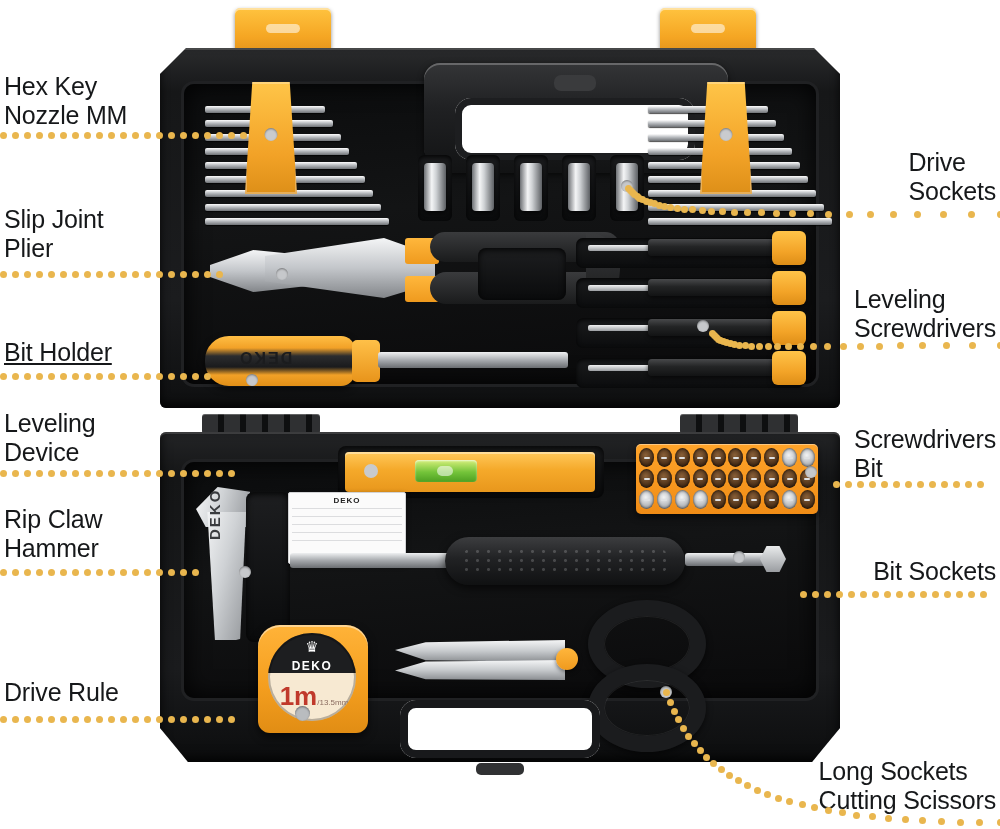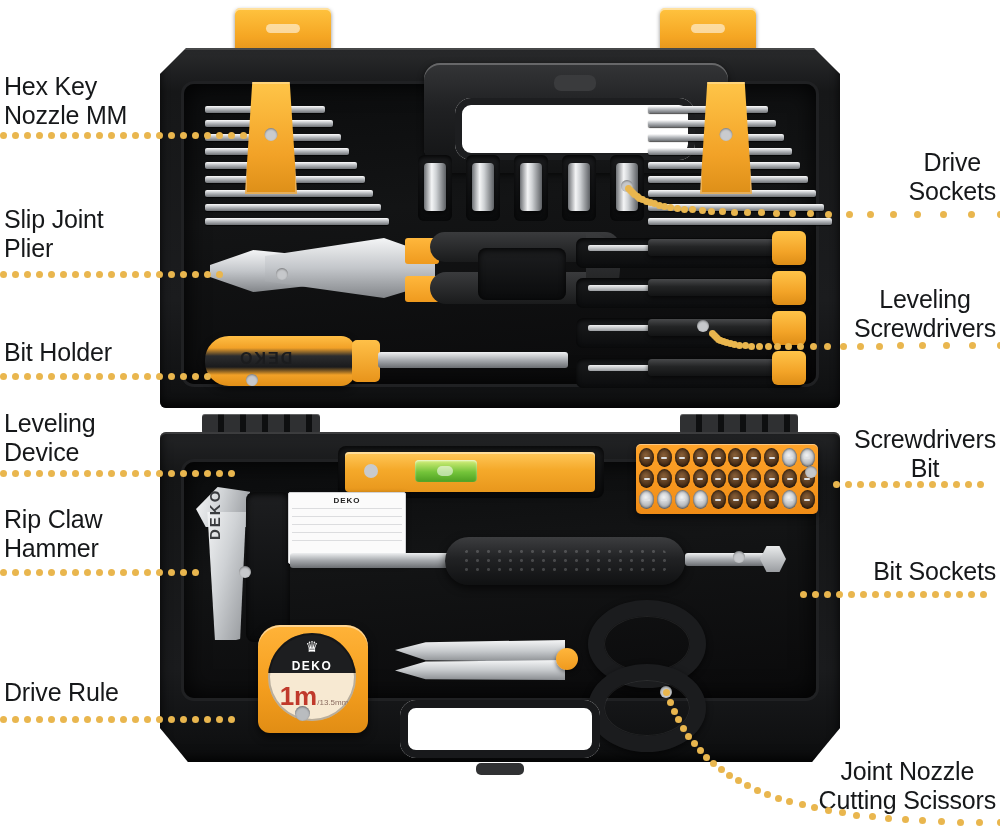--- a/index.html
+++ b/index.html
@@ -17,21 +17,21 @@
   .lbl{
     position:absolute;
     font-family:"Liberation Sans", sans-serif;
     font-size:25px;
     line-height:29px;
     color:#16181a;
     letter-spacing:-0.2px;
     white-space:pre-line;
   }
   .lbl.left{left:4px;text-align:left;}
-  .lbl.right{right:4px;text-align:center;}
+  .lbl.right{right:4px;text-align:left;}
 
   
   .leader{position:absolute;height:8px;}
   .leader i{
     position:absolute;top:0;
     width:7px;height:7px;border-radius:50%;
     background:#e9b64e;
   }
   .curve{position:absolute;pointer-events:none;}
   .curve i{position:absolute;width:7px;height:7px;border-radius:50%;background:#e9b64e;}
@@ -605,21 +605,21 @@
         <i style="left: 120px;"></i>
         <i style="left: 132px;"></i>
         <i style="left: 144px;"></i>
         <i style="left: 156px;"></i>
         <i style="left: 168px;"></i>
         <i style="left: 180px;"></i>
         <i style="left: 192px;"></i>
         <i style="left: 204px;"></i>
         <i style="left: 216px;"></i>
       </div>
-      <div class="lbl left" style="top: 338px;">Bit Holder</div>
+      <div class="lbl left" style="top: 338px; text-decoration: underline;">Bit Holder</div>
       <div class="leader" style="left: 0px; top: 373px; width: 218px;">
         <i style="left: 0px;"></i>
         <i style="left: 12px;"></i>
         <i style="left: 24px;"></i>
         <i style="left: 36px;"></i>
         <i style="left: 48px;"></i>
         <i style="left: 60px;"></i>
         <i style="left: 72px;"></i>
         <i style="left: 84px;"></i>
         <i style="left: 96px;"></i>
@@ -798,21 +798,21 @@
         <i style="left: 84px;"></i>
         <i style="left: 96px;"></i>
         <i style="left: 108px;"></i>
         <i style="left: 120px;"></i>
         <i style="left: 132px;"></i>
         <i style="left: 144px;"></i>
         <i style="left: 156px;"></i>
         <i style="left: 168px;"></i>
         <i style="left: 180px;"></i>
       </div>
-      <div class="lbl right" style="top: 757px;">Joint Nozzle
+      <div class="lbl right" style="top: 757px;">Long Sockets
 Cutting Scissors</div>
       <div class="curve" style="left: 0px; top: 0px; width: 1000px; height: 829px;">
         <i style="left: 663px; top: 689px;"></i>
         <i style="left: 666.589px; top: 698.581px;"></i>
         <i style="left: 670.566px; top: 707.73px;"></i>
         <i style="left: 674.944px; top: 716.454px;"></i>
         <i style="left: 679.738px; top: 724.761px;"></i>
         <i style="left: 684.963px; top: 732.657px;"></i>
         <i style="left: 690.632px; top: 740.152px;"></i>
         <i style="left: 696.76px; top: 747.252px;"></i>

